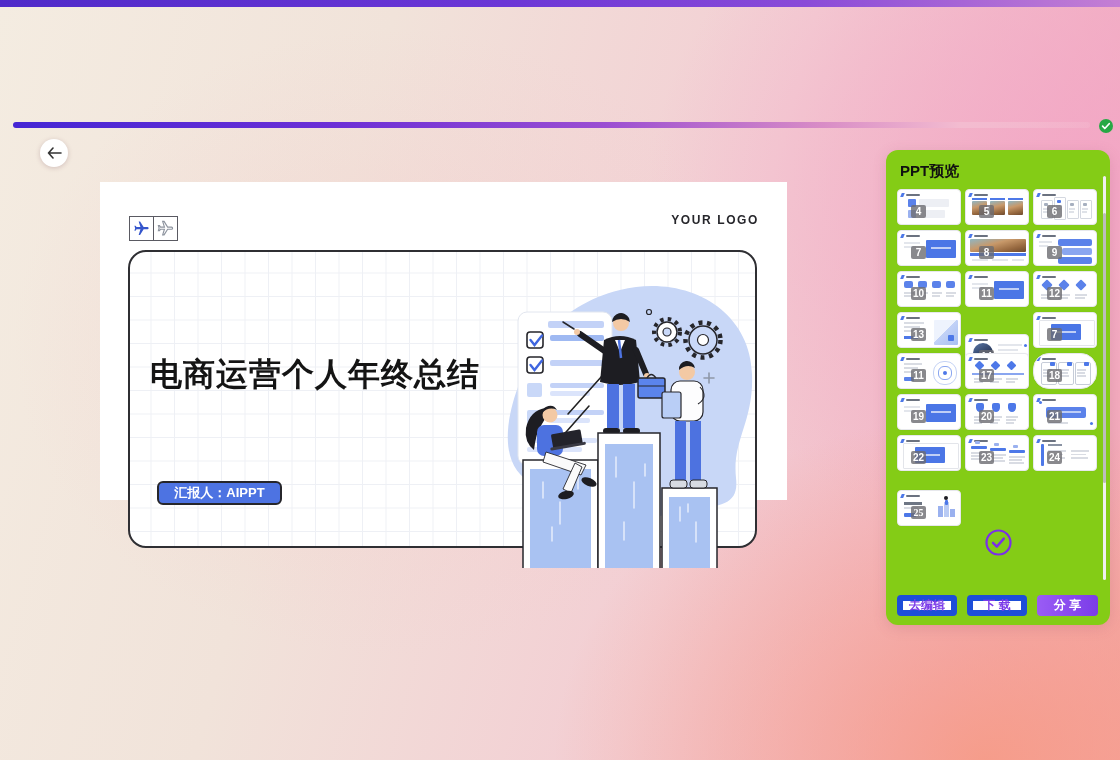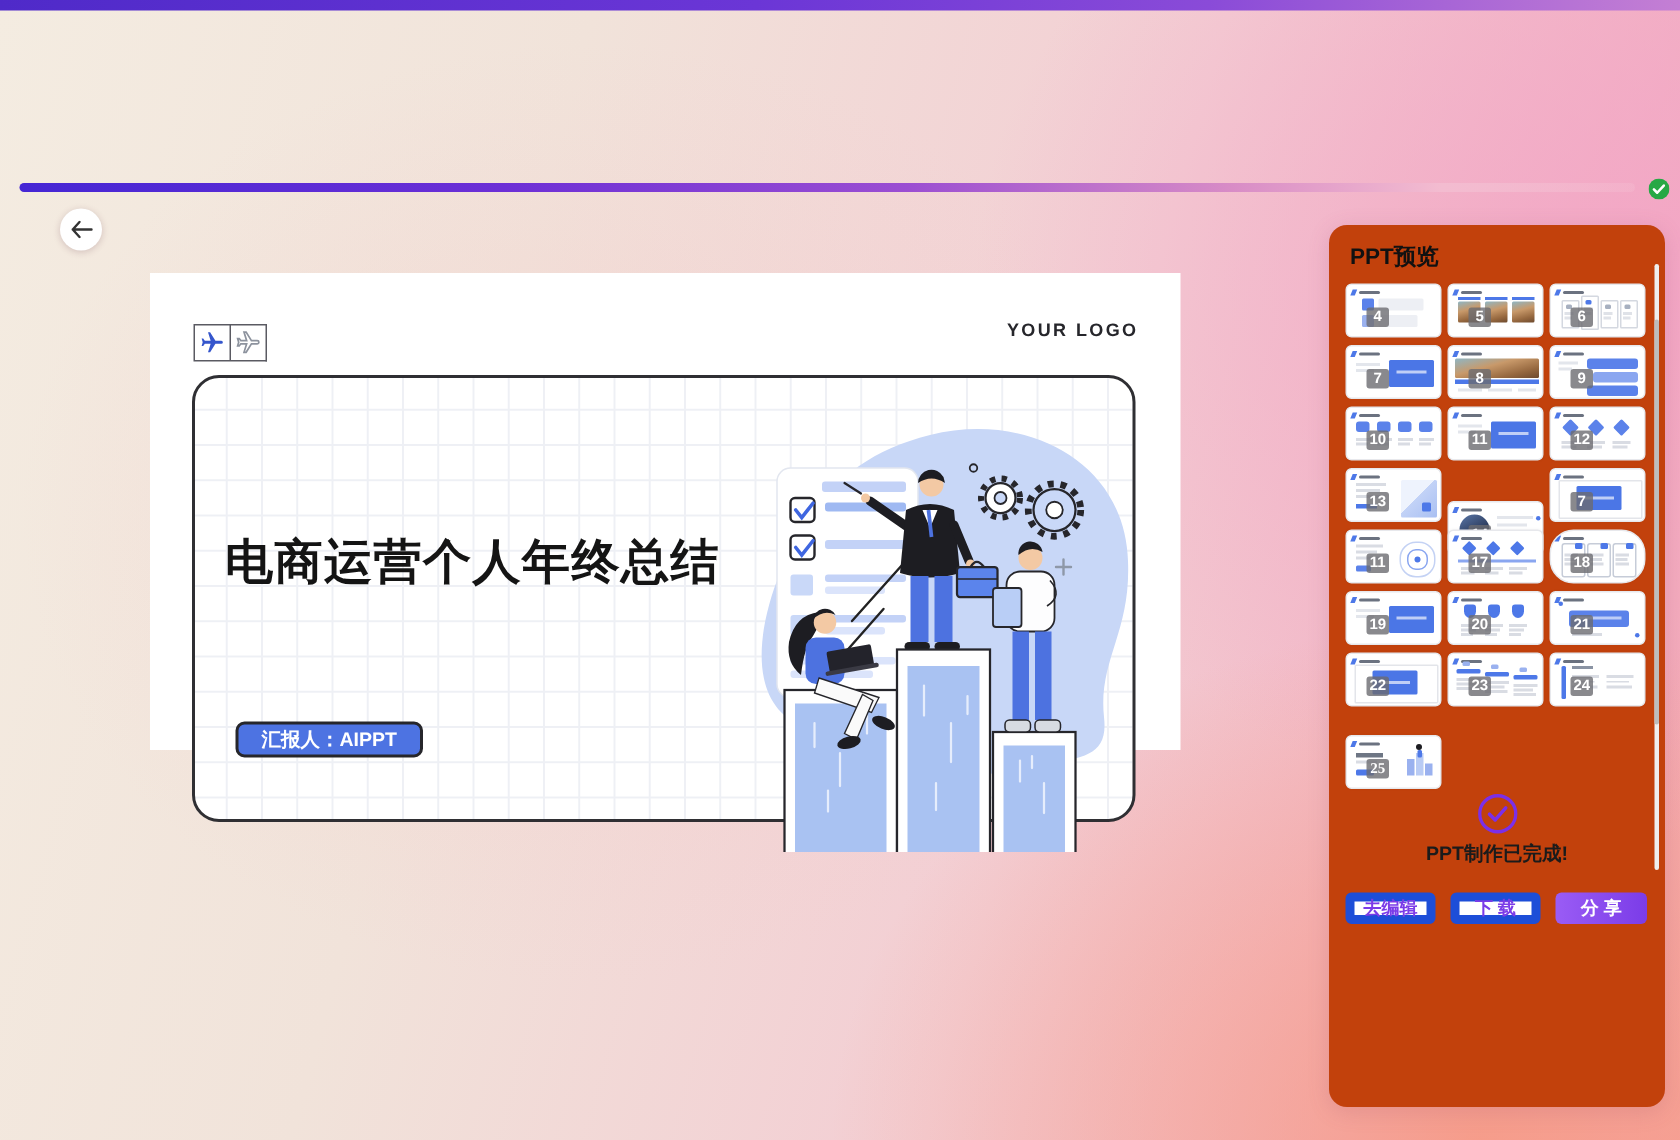--- a/index.html
+++ b/index.html
@@ -26,21 +26,21 @@
   .plane-box+.plane-box{border-left:none;}
   #logo{right:28px;top:31px;font-size:12px;font-weight:700;letter-spacing:1.6px;color:#26262b;}
   #frame{left:28px;top:68px;width:629px;height:298px;box-sizing:border-box;border:2px solid #2f2f33;border-radius:18px;background-color:#fff;
     background-image:linear-gradient(#eef0f5 1px,transparent 1px),linear-gradient(90deg,#eef0f5 1px,transparent 1px);
     background-size:23.5px 23.5px;background-position:-3px -3px;}
   #slide-title{left:50px;top:171px;font-size:32px;font-weight:700;color:#141414;letter-spacing:1px;}
   #reporter{left:57px;top:299px;width:125px;height:24px;box-sizing:border-box;background:#4d73e2;border:2px solid #26262b;border-radius:6px;
     color:#fff;font-size:13px;font-weight:700;display:flex;align-items:center;justify-content:center;}
   #illu{left:0;top:0;pointer-events:none;}
   
-  #panel{left:886px;top:150px;width:224px;height:588px;background:#c2410c;border-radius:12px;box-shadow:0 3px 14px rgba(150,70,100,.18);}
+  #panel{left:886px;top:150px;width:224px;height:475px;background:#84cc16;border-radius:12px;box-shadow:0 3px 14px rgba(150,70,100,.18);}
   #panel-title{left:14px;top:12px;font-size:15px;font-weight:700;color:#111;}
   .thumb{position:absolute;width:64px;height:36px;background:#fff;border:1px solid #e7e8ec;border-radius:4px;box-sizing:border-box;
     overflow:hidden;cursor:pointer;box-shadow:0 0 2px rgba(0,0,0,.04);}
   .thumb i{position:absolute;display:block;}
   .thumb .hd-slash{left:3px;top:3px;width:2.5px;height:4px;background:#4d78e8;transform:skewX(-22deg);}
   .thumb .hd-bar{left:8px;top:4px;width:14px;height:2px;background:#6b7280;border-radius:1px;}
   .thumb b{position:absolute;left:13px;top:15px;min-width:13px;height:13px;padding:0 1px;background:rgba(108,108,112,.8);
     border-radius:2px;color:#fff;font-size:10px;font-weight:700;display:flex;align-items:center;justify-content:center;}
   #scroll-track{left:217px;top:26px;width:3px;height:404px;background:#efefef;border-radius:2px;}
   #scroll-thumb{left:217px;top:63px;width:3px;height:270px;background:#bdbdbd;border-radius:2px;cursor:pointer;}
@@ -460,17 +460,16 @@
       </div>
     </div>
   <div class="abs" id="scroll-track"></div>
   <div class="abs" id="scroll-thumb"></div>
   <div class="abs" id="done-icon">
     <svg width="27" height="27" viewBox="0 0 27 27">
         <circle cx="13.5" cy="13.5" r="12" fill="none" stroke="#7b2fe8" stroke-width="2.2"></circle>
         <path d="M8 13.8l3.8 3.8 7-8" stroke="#7b2fe8" stroke-width="2.4" fill="none" stroke-linecap="round" stroke-linejoin="round"></path>
       </svg>
   </div>
-  <div class="abs" id="done-text">PPT制作已完成!</div>
   <div class="pbtn ghost" id="btn-edit">去编辑</div>
   <div class="pbtn ghost" id="btn-download">下 载</div>
   <div class="pbtn" id="btn-share">分 享</div>
 </div>
 
 </body></html>

